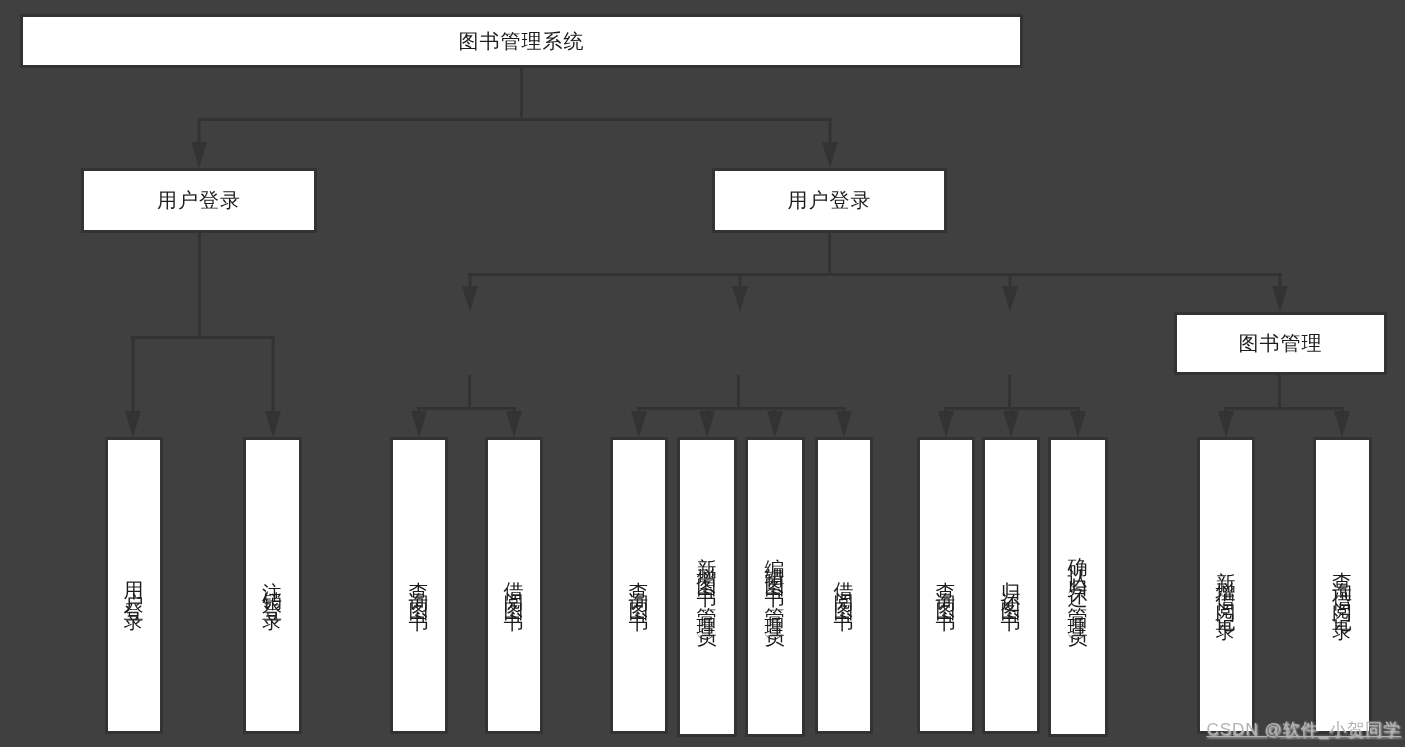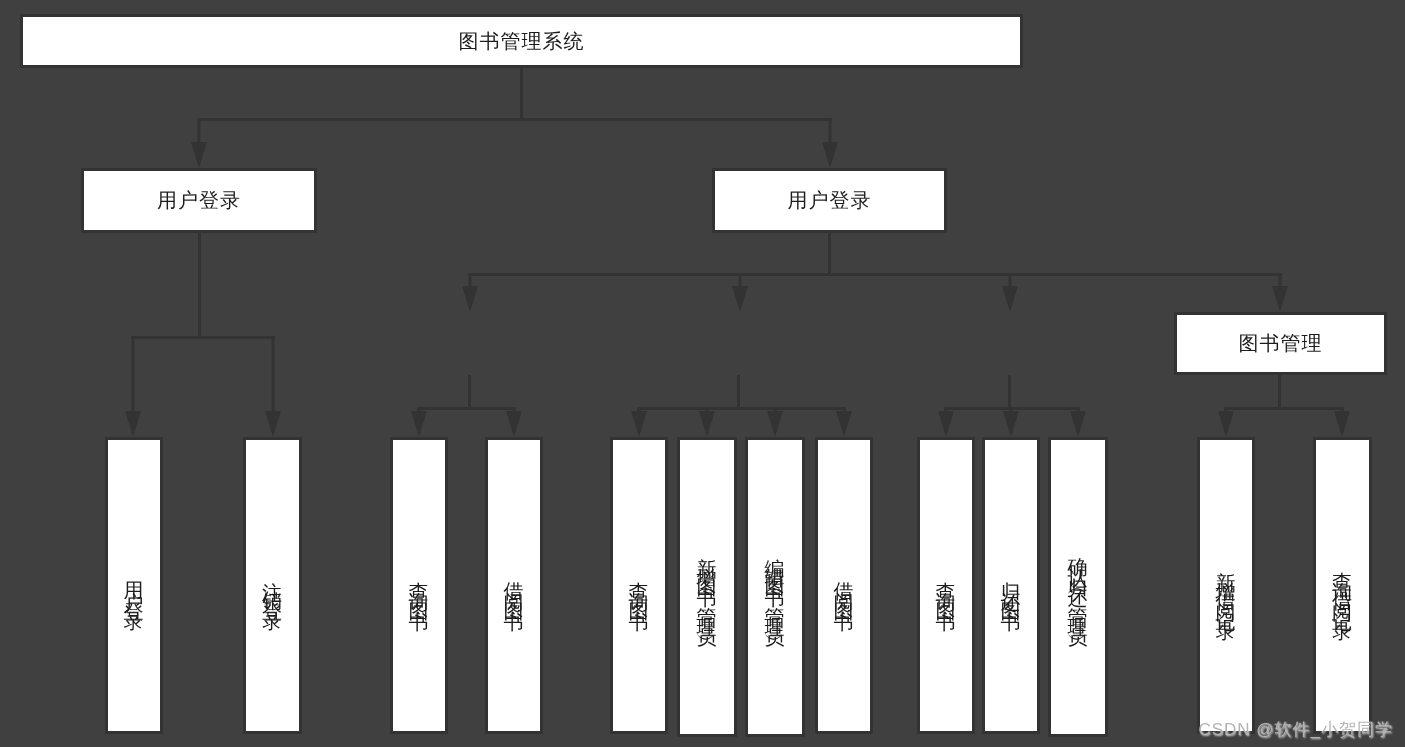--- a/index.html
+++ b/index.html
@@ -64,28 +64,29 @@
     content:"";
     position:absolute;
     left:0; bottom:0;
     width:0; height:0;
     border-left:8px solid transparent;
     border-right:8px solid transparent;
     border-top:26px solid var(--line);
   }
   .watermark{
     position:absolute;
-    right:12px;
+    right:4px;
     bottom:6px;
     font-size:17px;
     color:#b3b3b3;
     letter-spacing:1px;
     text-shadow:1px 1px 2px rgba(255,255,255,0.9);
     z-index:3;
     white-space:nowrap;
+    text-decoration:underline;
   }
 </style>
 </head>
 <body>
 
 <div class="stage">
 
   <div class="hbox" style="left:20px;top:14px;width:1003px;height:54px">图书管理系统</div>
 
   <div class="vline" style="left:520px;top:68px;height:50px"></div>

